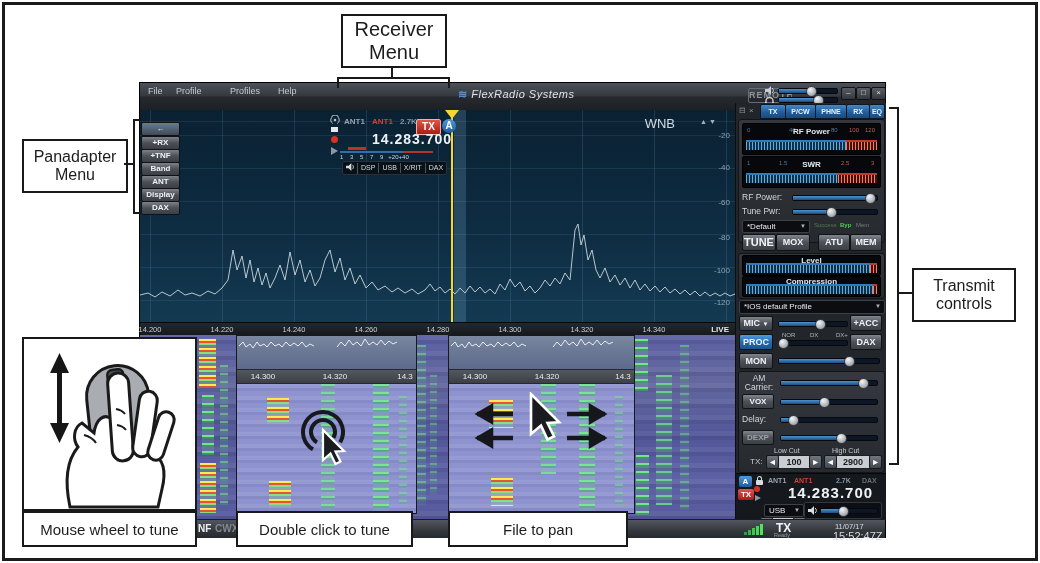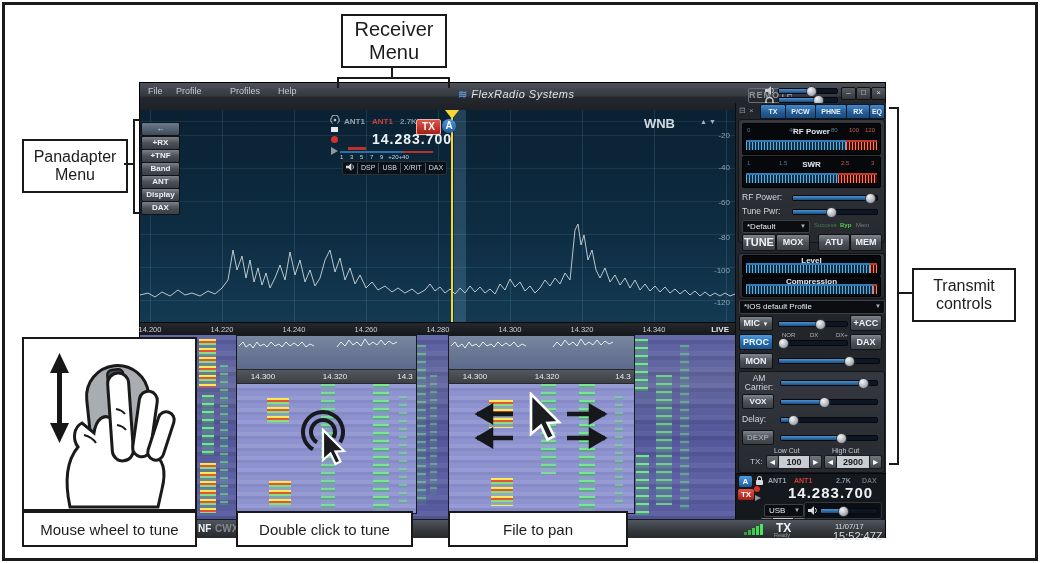--- a/index.html
+++ b/index.html
@@ -110,21 +110,21 @@
 
   <div class="spectrum">
     <div class="grid"></div>
 
     <span class="dbtick" style="top:21px">-20</span>
     <span class="dbtick" style="top:53px">-40</span>
     <span class="dbtick" style="top:88px">-60</span>
     <span class="dbtick" style="top:123px">-80</span>
     <span class="dbtick" style="top:156px">-100</span>
     <span class="dbtick" style="top:188px">-120</span>
-    <span class="abs" style="right:60px;top:6px;font-size:13px;font-weight:bold;color:#d3dbe3">WNB</span>
+    <span class="abs" style="right:60px;top:6px;font-size:13px;font-weight:normal;color:#d3dbe3">WNB</span>
     <span class="abs" style="right:28px;top:8px;font-size:7px;color:#9fb2c0">▲</span>
     <span class="abs" style="right:19px;top:8px;font-size:7px;color:#9fb2c0">▼</span>
 
     <svg class="abs" style="left:0;top:0" width="595" height="212">
       <polyline fill="none" stroke="#cdd6dc" stroke-width="1" opacity=".9" points="0,185 8,183 15,187 22,182 30,186 38,180 45,185 52,183 60,186 68,181 75,184 82,178 88,170 93,140 97,160 102,146 106,168 110,150 114,172 118,158 122,175 126,163 130,178 135,168 140,155 145,170 150,142 155,165 160,150 165,172 170,160 175,176 180,168 185,150 190,140 195,162 200,148 205,170 210,158 215,174 220,165 226,178 232,172 238,180 245,176 252,182 258,178 265,183 272,179 278,184 285,180 290,174 295,181 300,177 305,183 310,179 315,184 320,178 325,183 330,176 335,182 340,177 345,183 350,179 355,184 360,174 365,180 370,169 375,177 380,172 385,181 390,176 395,183 400,178 405,170 410,176 415,168 420,174 425,163 430,170 435,120 438,114 441,135 444,125 448,150 452,140 456,160 460,168 465,158 470,172 475,165 480,175 485,168 490,178 495,170 500,180 505,174 510,181 515,176 520,182 525,177 530,183 535,179 540,184 545,180 550,185 555,181 560,186 565,182 570,186 575,183 580,186 585,183 590,186 595,184"></polyline>
     </svg>
 
     <div class="abs" style="left:314px;top:0;width:12px;height:212px;background:rgba(140,195,235,.20)"></div>
     <div class="abs" style="left:311px;top:0;width:2px;height:212px;background:#f7d631"></div>
     <div class="abs" style="left:305px;top:0;width:0;height:0;border-left:7px solid transparent;border-right:7px solid transparent;border-top:9px solid #f7d631"></div>

